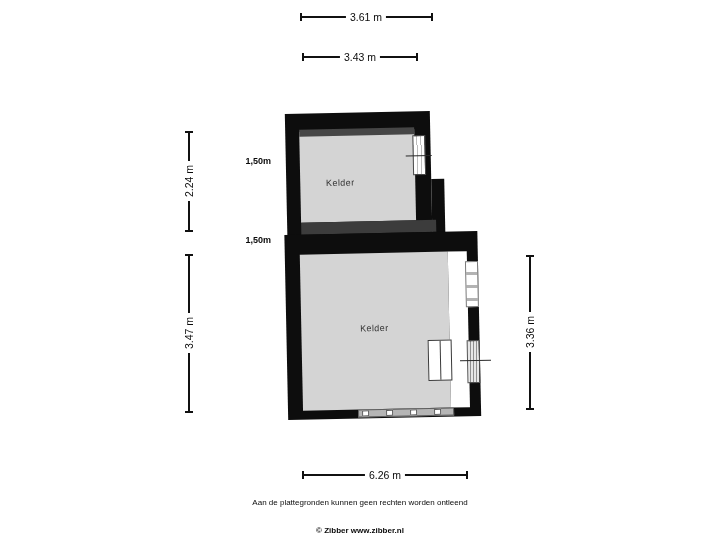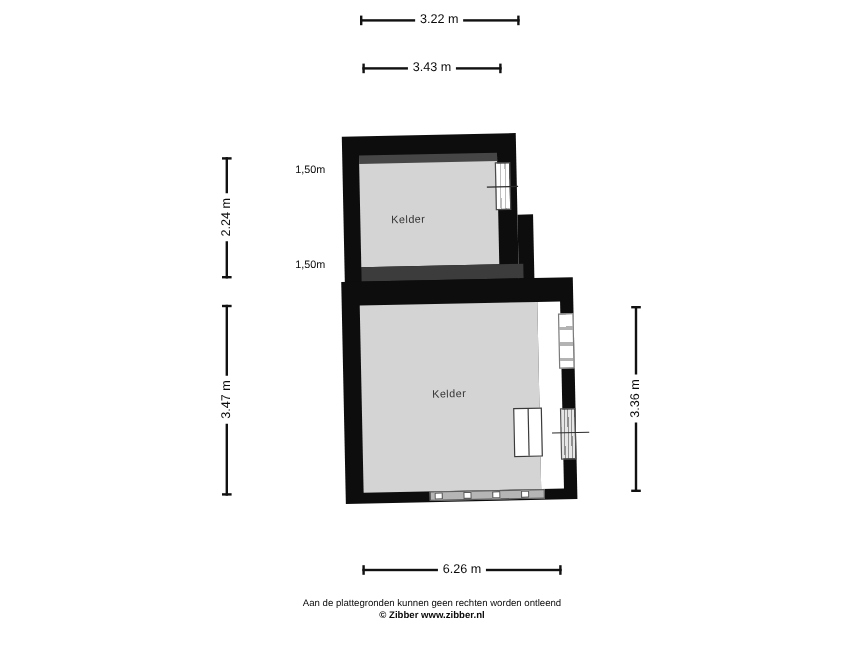--- a/index.html
+++ b/index.html
@@ -89,31 +89,32 @@
     color:#0a0a0a;
     white-space:nowrap;
   }
   .dim-label.vert{transform:translate(-50%,-50%) rotate(-90deg);}
 
   .height-marker{
     position:absolute;
     width:46px;
     text-align:right;
     font-size:9px;
-    font-weight:normal;
+    font-weight:bold;
     color:#0a0a0a;
+    margin-top:20px;
   }
 
   
   .footer{
     position:absolute;left:0;right:0;top:498px;
     text-align:center;
     font-size:8px;line-height:10px;color:#0a0a0a;
   }
-  .footer .credit{font-weight:bold;}
+  .footer .credit{font-weight:bold;margin-top:18px;}
 </style>
 </head>
 <body>
 
 <div class="page">
 
   <div class="plan">
 
     <div class="abs wall" style="left:288px;top:112px;width:145px;height:141px;"></div>
     <div class="abs wall" style="left:433px;top:180px;width:13px;height:73px;"></div>
@@ -144,21 +145,21 @@
       <div class="seg" style="left:51px;"></div>
       <div class="seg" style="left:75px;"></div>
     </div>
 
     <div class="room-label" style="left:302px;top:177px;width:80px;">Kelder</div>
     <div class="room-label" style="left:333px;top:323px;width:80px;">Kelder</div>
   </div>
 
   <div>
     <div class="dim-line-h" style="left:300px;top:16px;width:133px;"></div>
-    <span class="dim-label" style="left:366px;top:17px;">3.22 m</span>
+    <span class="dim-label" style="left:366px;top:17px;">3.61 m</span>
   </div>
 
   <div>
     <div class="dim-line-h" style="left:302px;top:56px;width:116px;"></div>
     <span class="dim-label" style="left:360px;top:57px;">3.43 m</span>
   </div>
 
   <div>
     <div class="dim-line-v" style="left:188px;top:131px;height:101px;"></div>
     <span class="dim-label vert" style="left:189px;top:181px;">2.24 m</span>

